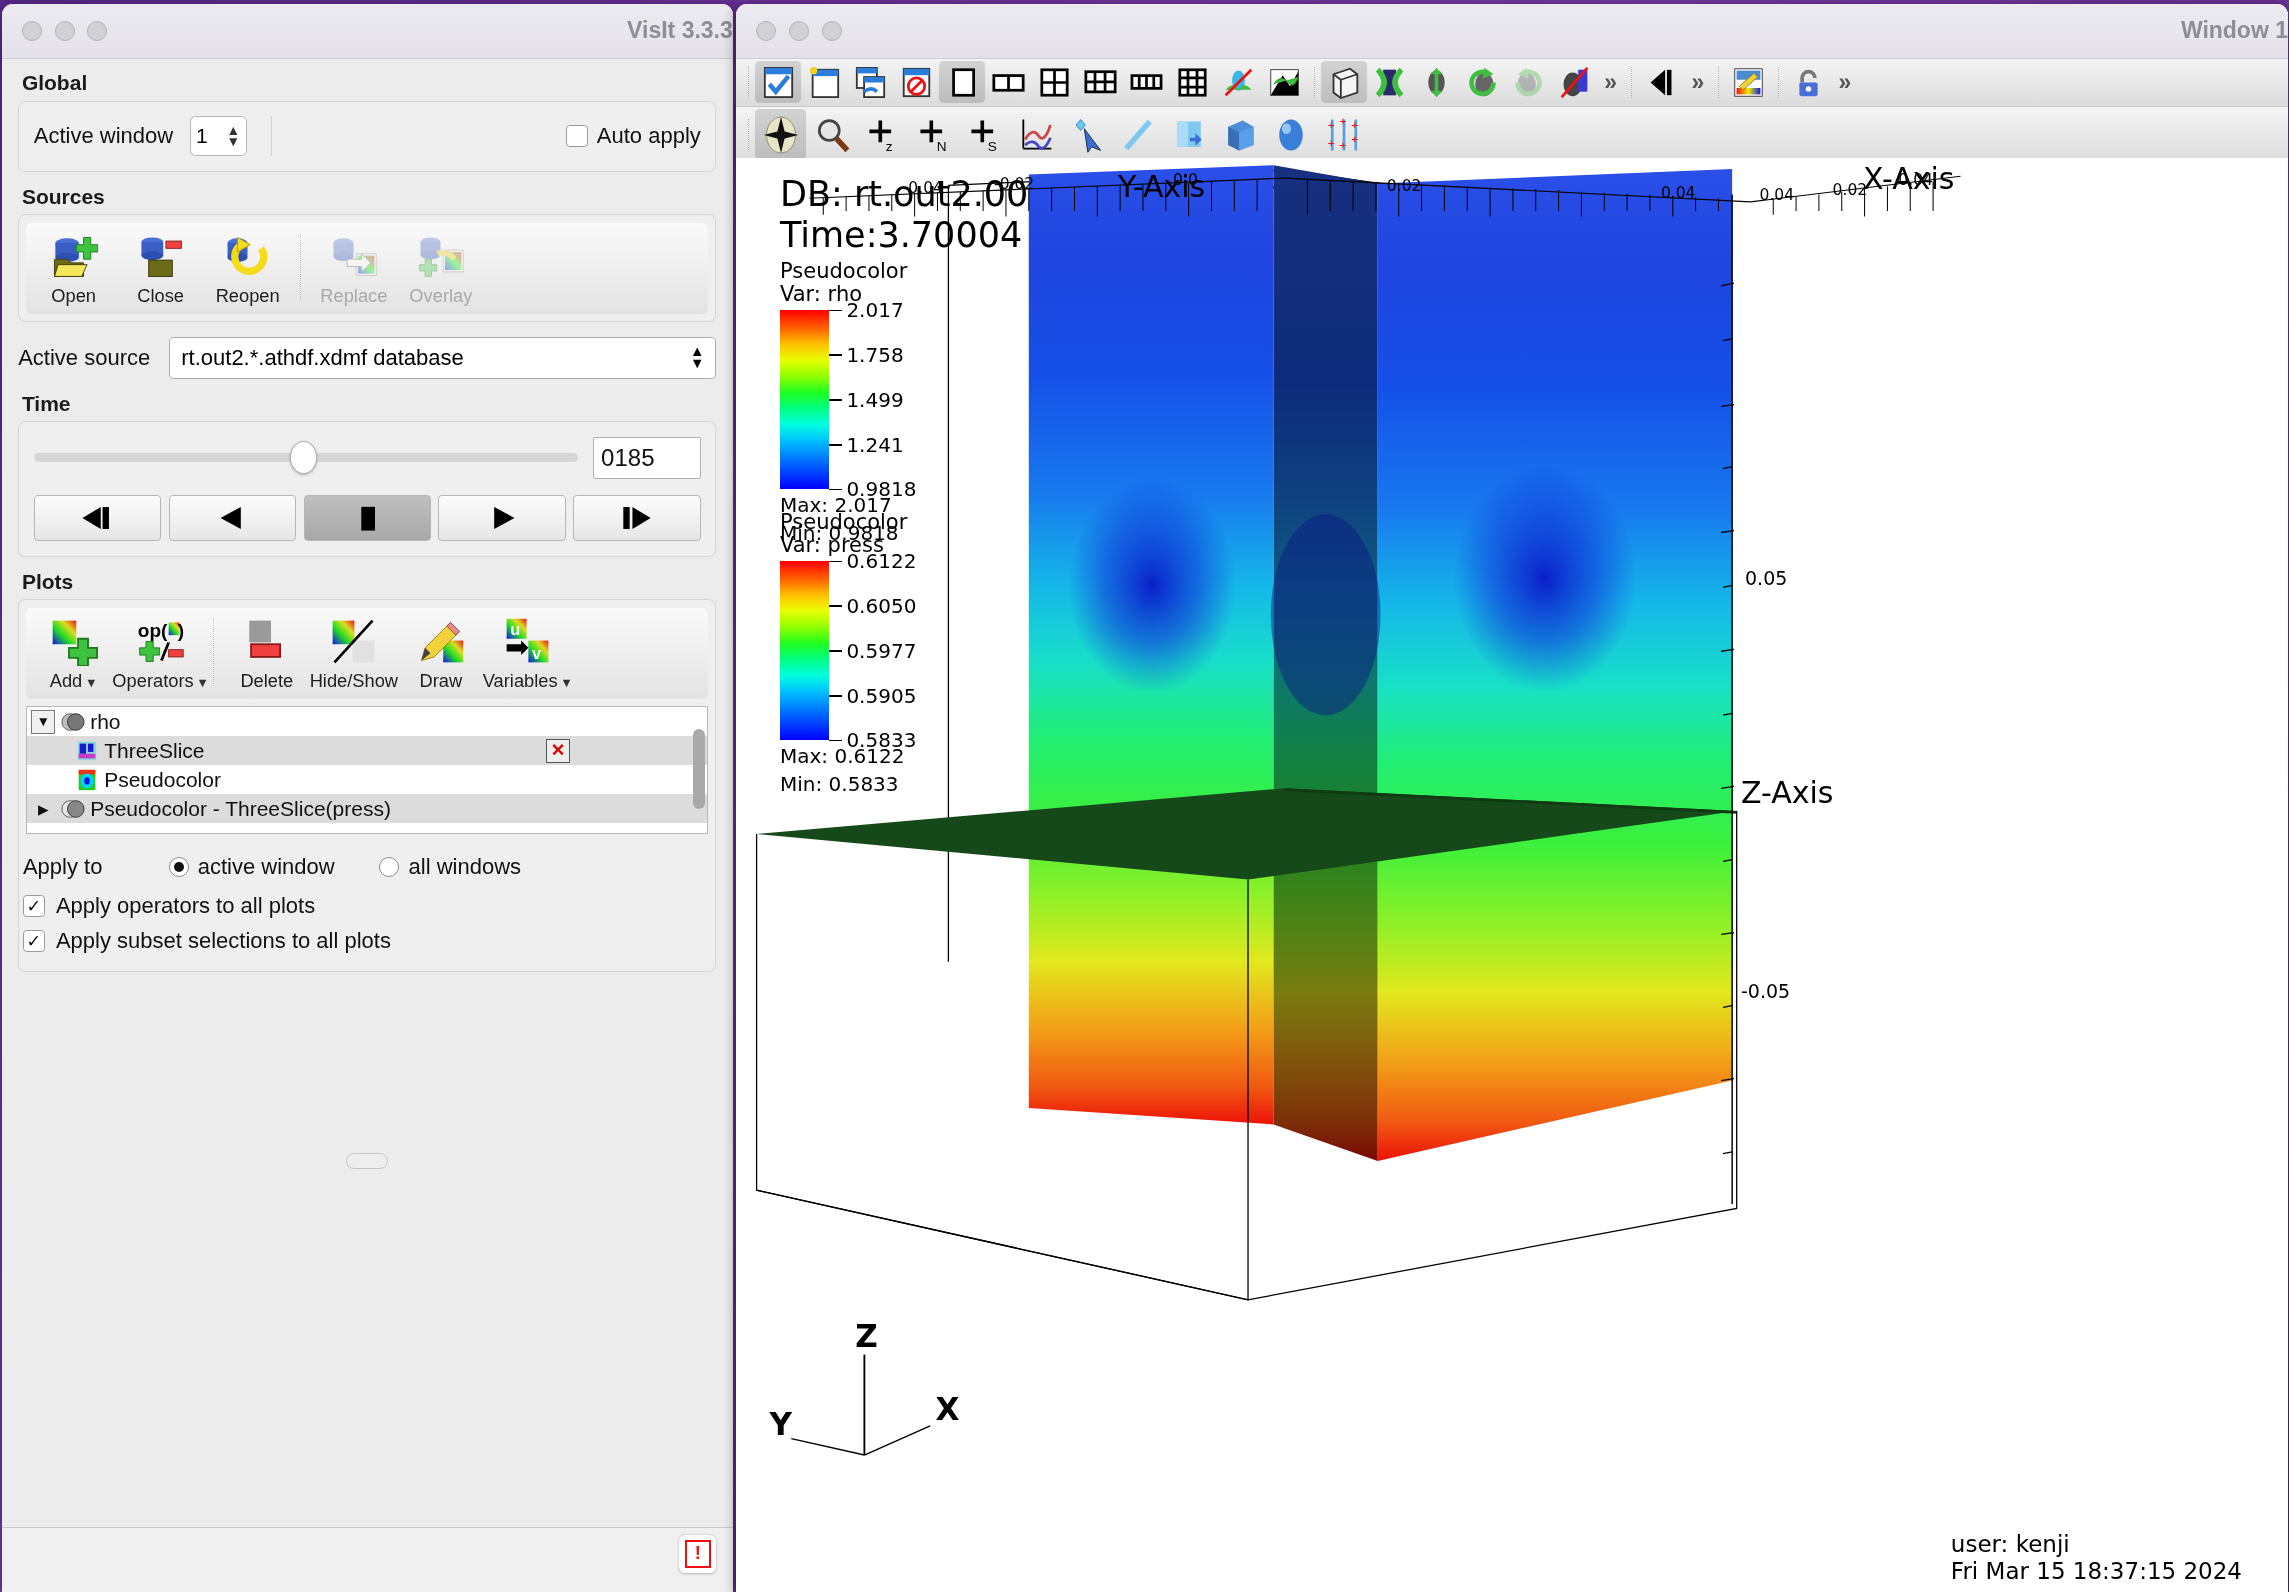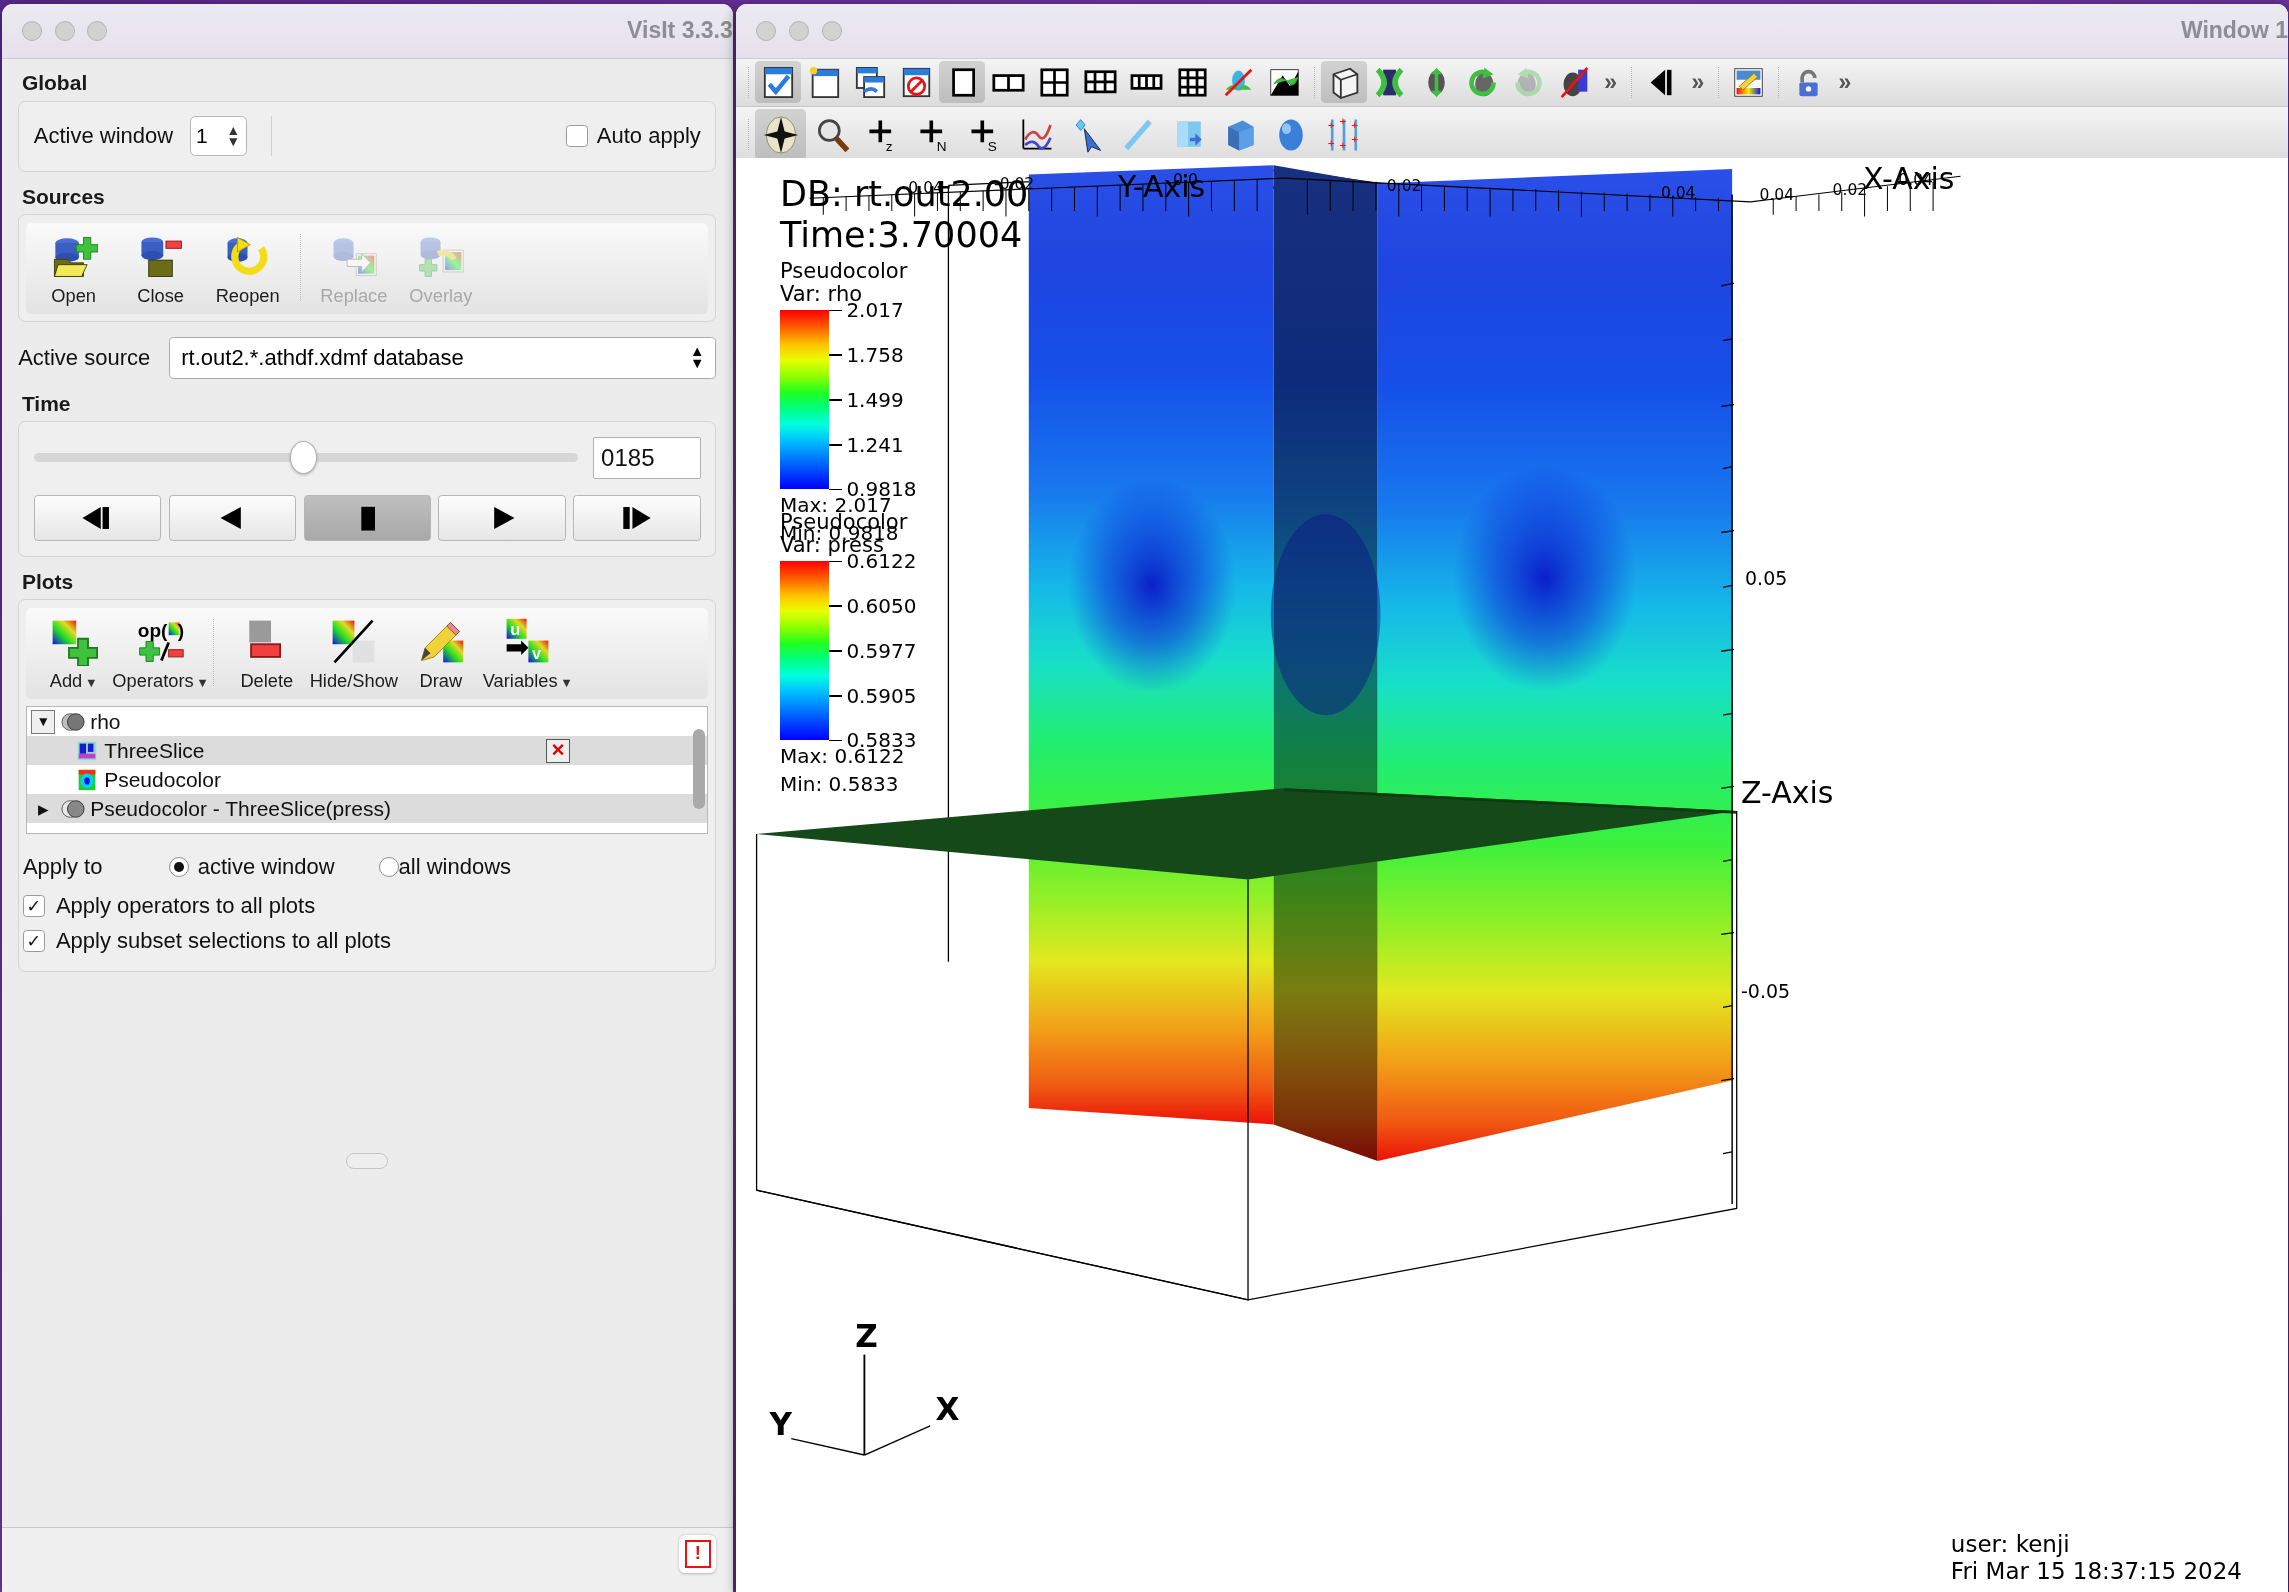--- a/index.html
+++ b/index.html
@@ -526,21 +526,21 @@
       </div>
 
       <div class="applyrow">
         <span class="lbl">Apply to</span>
         <div style="display:flex;align-items:center;gap:9.1px;margin-left:48px;">
           <div class="radio">
               <div class="dot"></div>
             </div>
           <span class="lbl">active window</span>
         </div>
-        <div style="display:flex;align-items:center;gap:0;margin-left:25.6px;">
+        <div style="display:flex;align-items:center;gap:10px;margin-left:25.6px;">
           <div class="radio"></div>
           <span class="lbl">all windows</span>
         </div>
       </div>
 
       <div class="ckrow" style="margin-left:3.7px;">
         <div class="chkbox">✓</div>
         <span class="lbl">Apply operators to all plots</span>
       </div>
       <div class="ckrow" style="margin-left:3.7px; margin-bottom:16.4px;">

